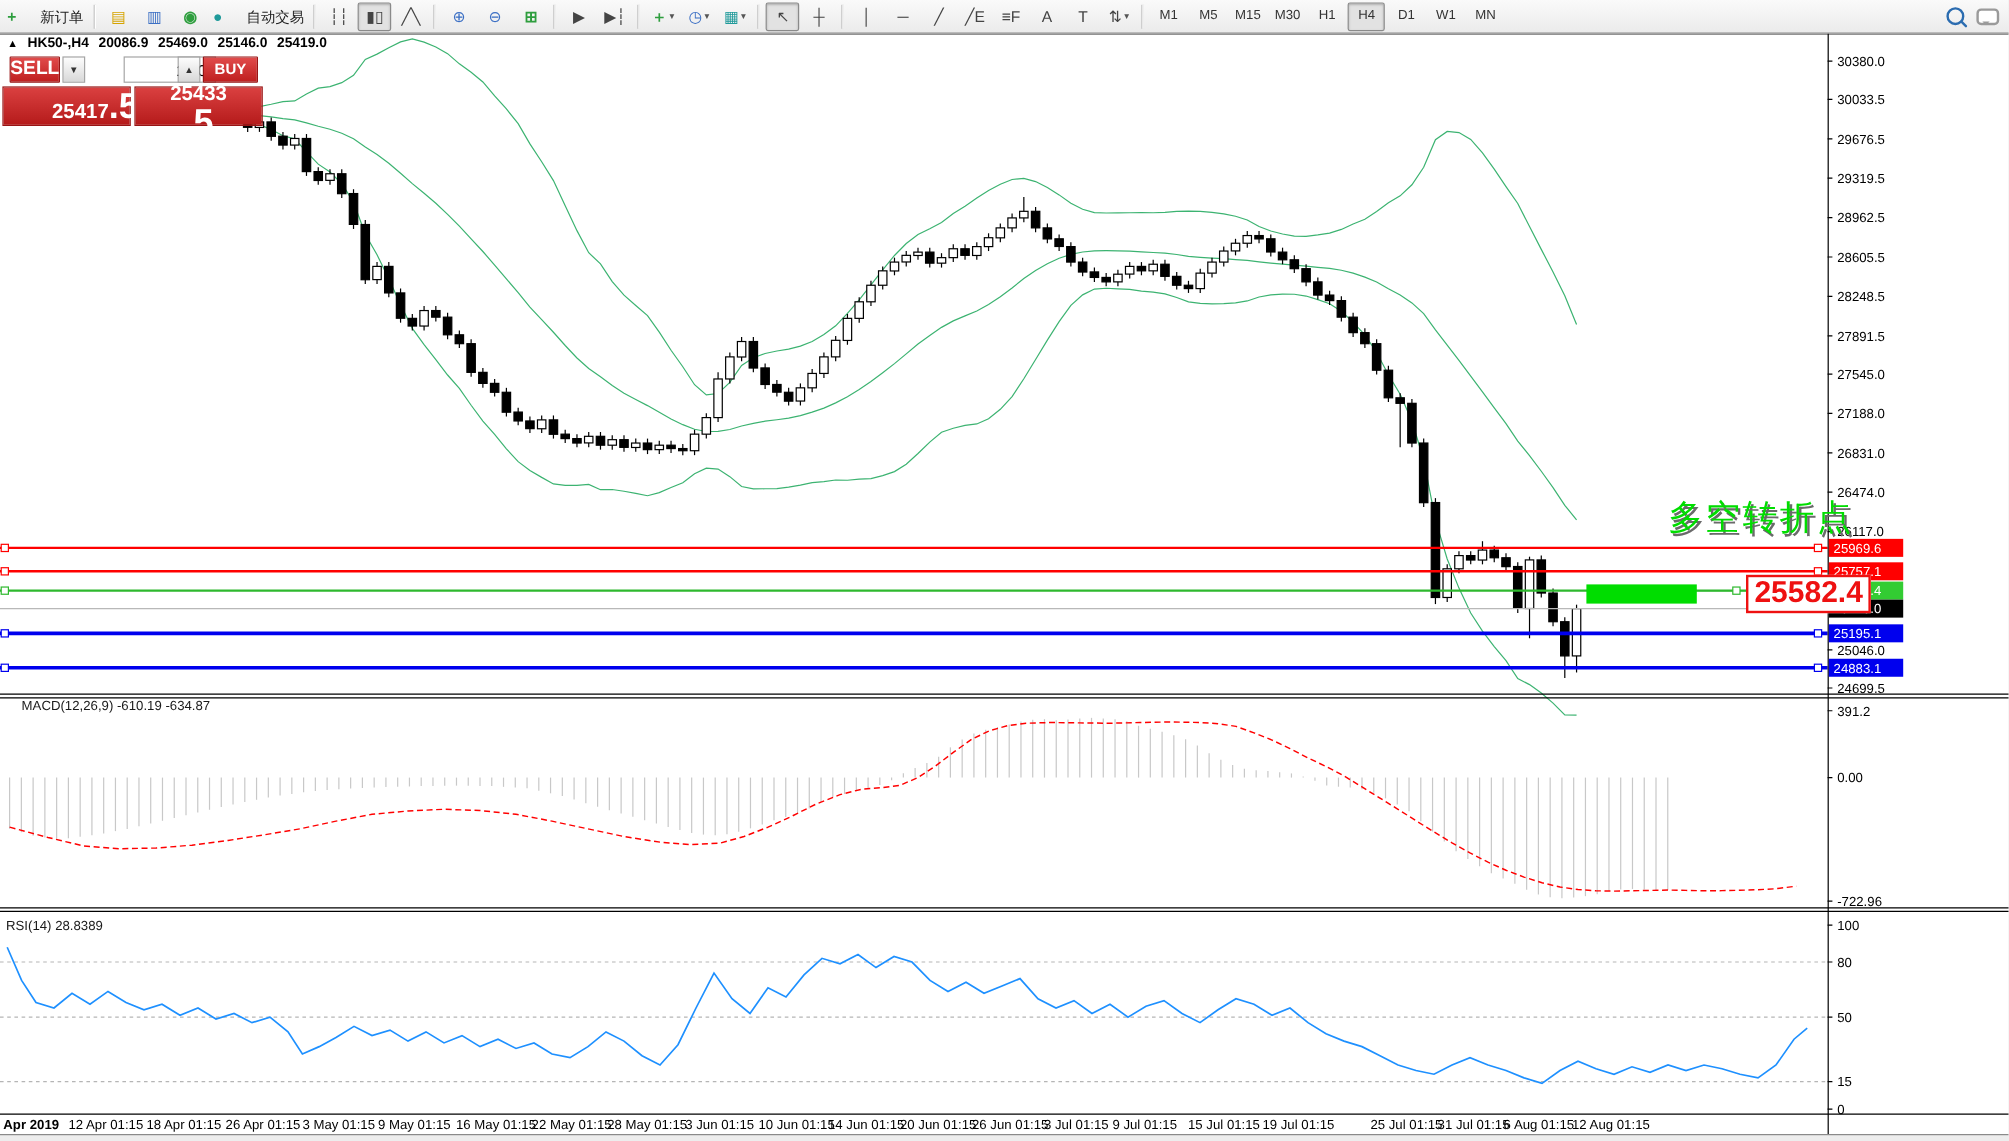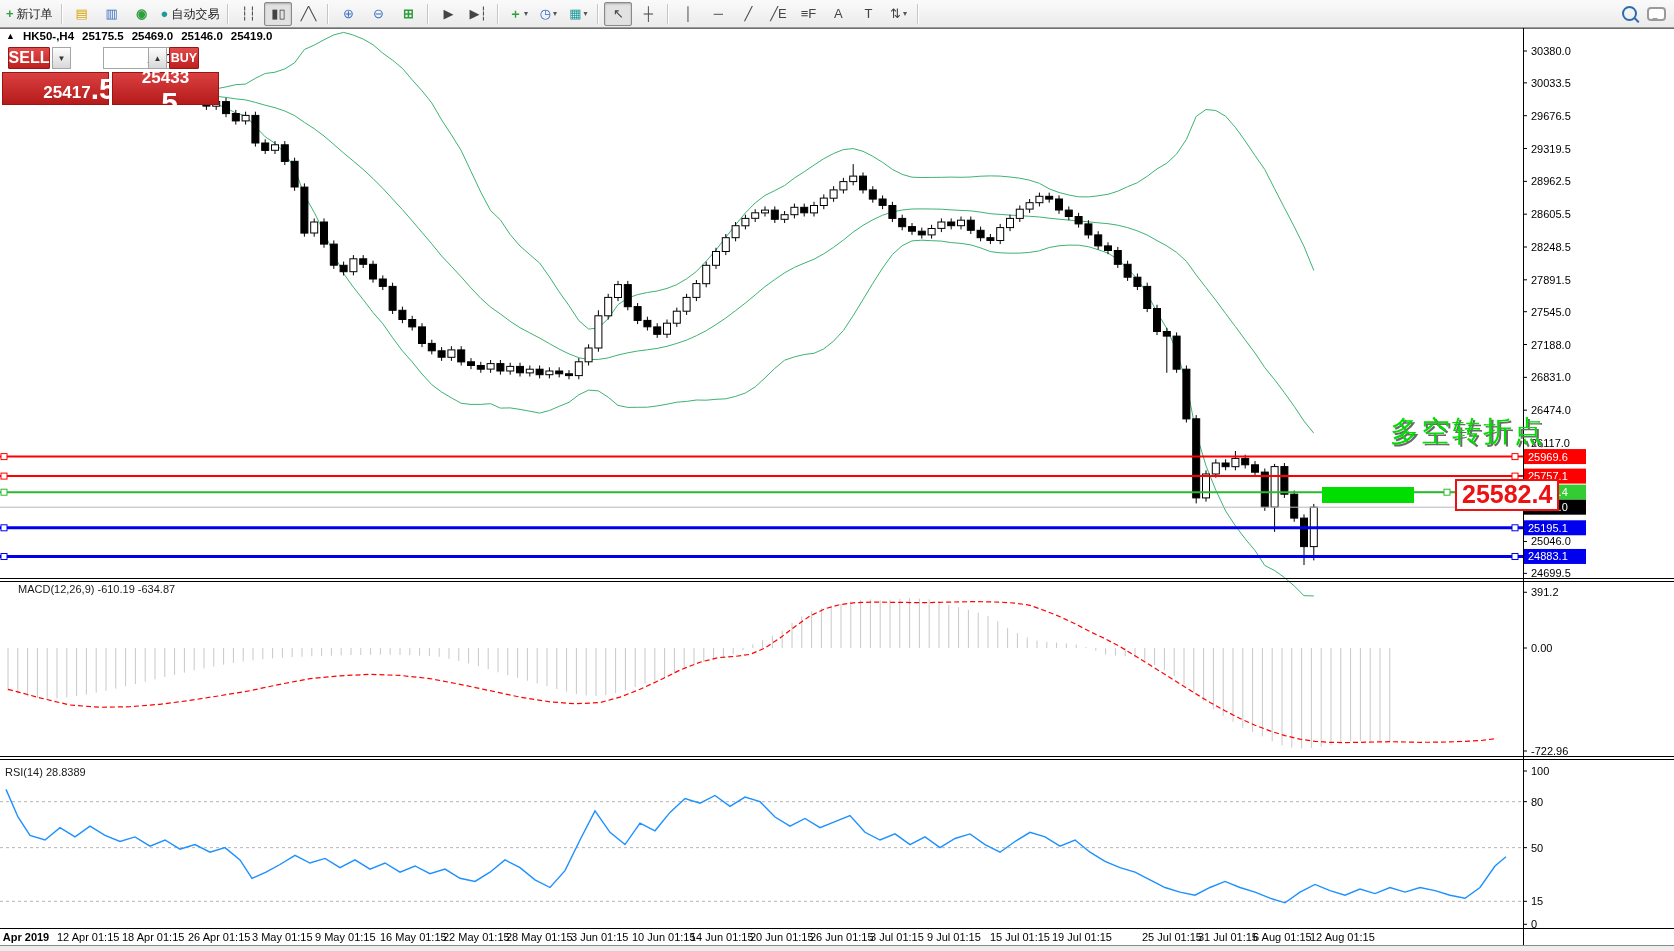--- a/index.html
+++ b/index.html
@@ -9,21 +9,21 @@
   
   #toolbar{position:absolute;left:0;top:0;width:1674px;height:28px;z-index:5;
     background:linear-gradient(#fafafa,#ebebeb);border-bottom:1px solid #9a9a9a;
     display:flex;align-items:center;padding:0 2px;box-sizing:border-box;}
   .tb-group{display:flex;align-items:center;}
   .tb-sep{width:1px;height:20px;background:#c6c6c6;margin:0 4px;border-right:1px solid #fff;}
   .tbtn{display:inline-flex;align-items:center;justify-content:center;height:22px;min-width:22px;
     padding:0 2px;margin:0 1px;border:1px solid transparent;border-radius:2px;color:#444;
     font-size:13px;line-height:1;cursor:default;white-space:nowrap;}
   .tbtn.active{background:#e2e2e2;border-color:#8a8a8a;box-shadow:inset 0 1px 2px rgba(0,0,0,.25);}
-  .tbtn .lbl{font-size:12px;margin-left:3px;color:#222;}
+  .tbtn .lbl{font-size:12px;margin-left:20px;color:#222;}
   .tbtn .dd{font-size:8px;margin-left:2px;color:#555;}
   .tf{font-size:11px;min-width:25px;color:#333;}
   .g-green{color:#2e9e3e;font-weight:bold;} .g-yellow{color:#d6a400;} .g-blue{color:#3b6fc4;}
   .g-teal{color:#1f9a9a;}
   #tb-right{margin-left:auto;display:flex;align-items:center;margin-right:6px;gap:10px;}
   .mag{width:11px;height:11px;border:2px solid #2b6cb0;border-radius:50%;position:relative;}
   .mag::after{content:"";position:absolute;width:7px;height:2px;background:#2b6cb0;
     transform:rotate(45deg);right:-5px;bottom:-2px;border-radius:1px;}
   .chat{width:15px;height:10px;border:2px solid #9a9a9a;border-radius:4px;position:relative;background:#fff;}
   .chat::after{content:"";position:absolute;left:3px;bottom:-5px;border:3px solid transparent;border-top-color:#9a9a9a;}
@@ -36,21 +36,21 @@
   #trade-panel .abs{position:absolute;box-sizing:border-box;}
   .redbtn{background:linear-gradient(#e14b4b,#bf1f1f);border:1px solid #991414;color:#fff;
     display:flex;align-items:center;justify-content:center;border-radius:1px;}
   .sell-btn{left:6px;top:3px;width:42px;height:22px;font-size:16px;font-weight:bold;}
   .spin{background:linear-gradient(#fdfdfd,#d8d8d8);border:1px solid #a5a5a5;color:#333;
     display:flex;align-items:center;justify-content:center;font-size:8px;}
   .spin-dn{left:50px;top:3px;width:19px;height:22px;}
   .vol{left:69px;top:3px;width:77px;height:22px;background:#fff;border:1px solid #a5a5a5;
     font-size:13px;color:#000;display:flex;align-items:center;justify-content:flex-end;padding-right:7px;margin-left:32px;}
   .spin-up{left:146px;top:3px;width:19px;height:22px;}
-  .buy-btn{left:167px;top:3px;width:30px;height:22px;font-size:12.5px;font-weight:bold;}
+  .buy-btn{left:167px;top:3px;width:46px;height:22px;font-size:12.5px;font-weight:bold;}
   .price-box{top:28px;width:107px;height:33px;display:flex;align-items:baseline;justify-content:center;
     background:linear-gradient(#da4040,#b51b1b);border:1px solid #991414;color:#fff;}
   .sell-price{left:0;padding-left:48px;} .buy-price{left:110px;flex-direction:column;}
   .price-box .main{font-size:17px;font-weight:bold;align-self:center;margin-top:8px;}
   .price-box .frac{font-size:30px;font-weight:bold;line-height:30px;align-self:center;}
   
   .pane-label{position:absolute;left:5px;z-index:3;font-size:11px;color:#1a1a1a;}
   #macd-label{top:583px;padding-left:13px;} #rsi-label{top:766px;}
   
   #annotation{position:absolute;left:1390px;top:412px;z-index:3;font-size:29px;font-weight:normal;
@@ -668,30 +668,41 @@
         </span>
         <span class="tbtn">
           <span class="">T</span>
         </span>
         <span class="tbtn">
           <span class="">⇅</span>
           <span class="dd">▾</span>
         </span>
       </span>
       <span class="tb-sep"></span>
+      <span class="tb-group">
+        <span class="tbtn tf">M1</span>
+        <span class="tbtn tf">M5</span>
+        <span class="tbtn tf">M15</span>
+        <span class="tbtn tf">M30</span>
+        <span class="tbtn tf">H1</span>
+        <span class="tbtn tf active">H4</span>
+        <span class="tbtn tf">D1</span>
+        <span class="tbtn tf">W1</span>
+        <span class="tbtn tf">MN</span>
+      </span>
       <span id="tb-right">
         <span class="mag"></span>
         <span class="chat"></span>
       </span>
     </div>
 
   <div id="symbol-header">
     <span class="tri">▲</span>
     <span>HK50-,H4</span>
-    <span>25175.5</span>
+    <span>20086.9</span>
     <span>25469.0</span>
     <span>25146.0</span>
     <span>25419.0</span>
   </div>
 
   <div id="trade-panel">
     <div class="abs redbtn sell-btn">
       <span>SELL</span>
     </div>
     <div class="abs spin spin-dn">

